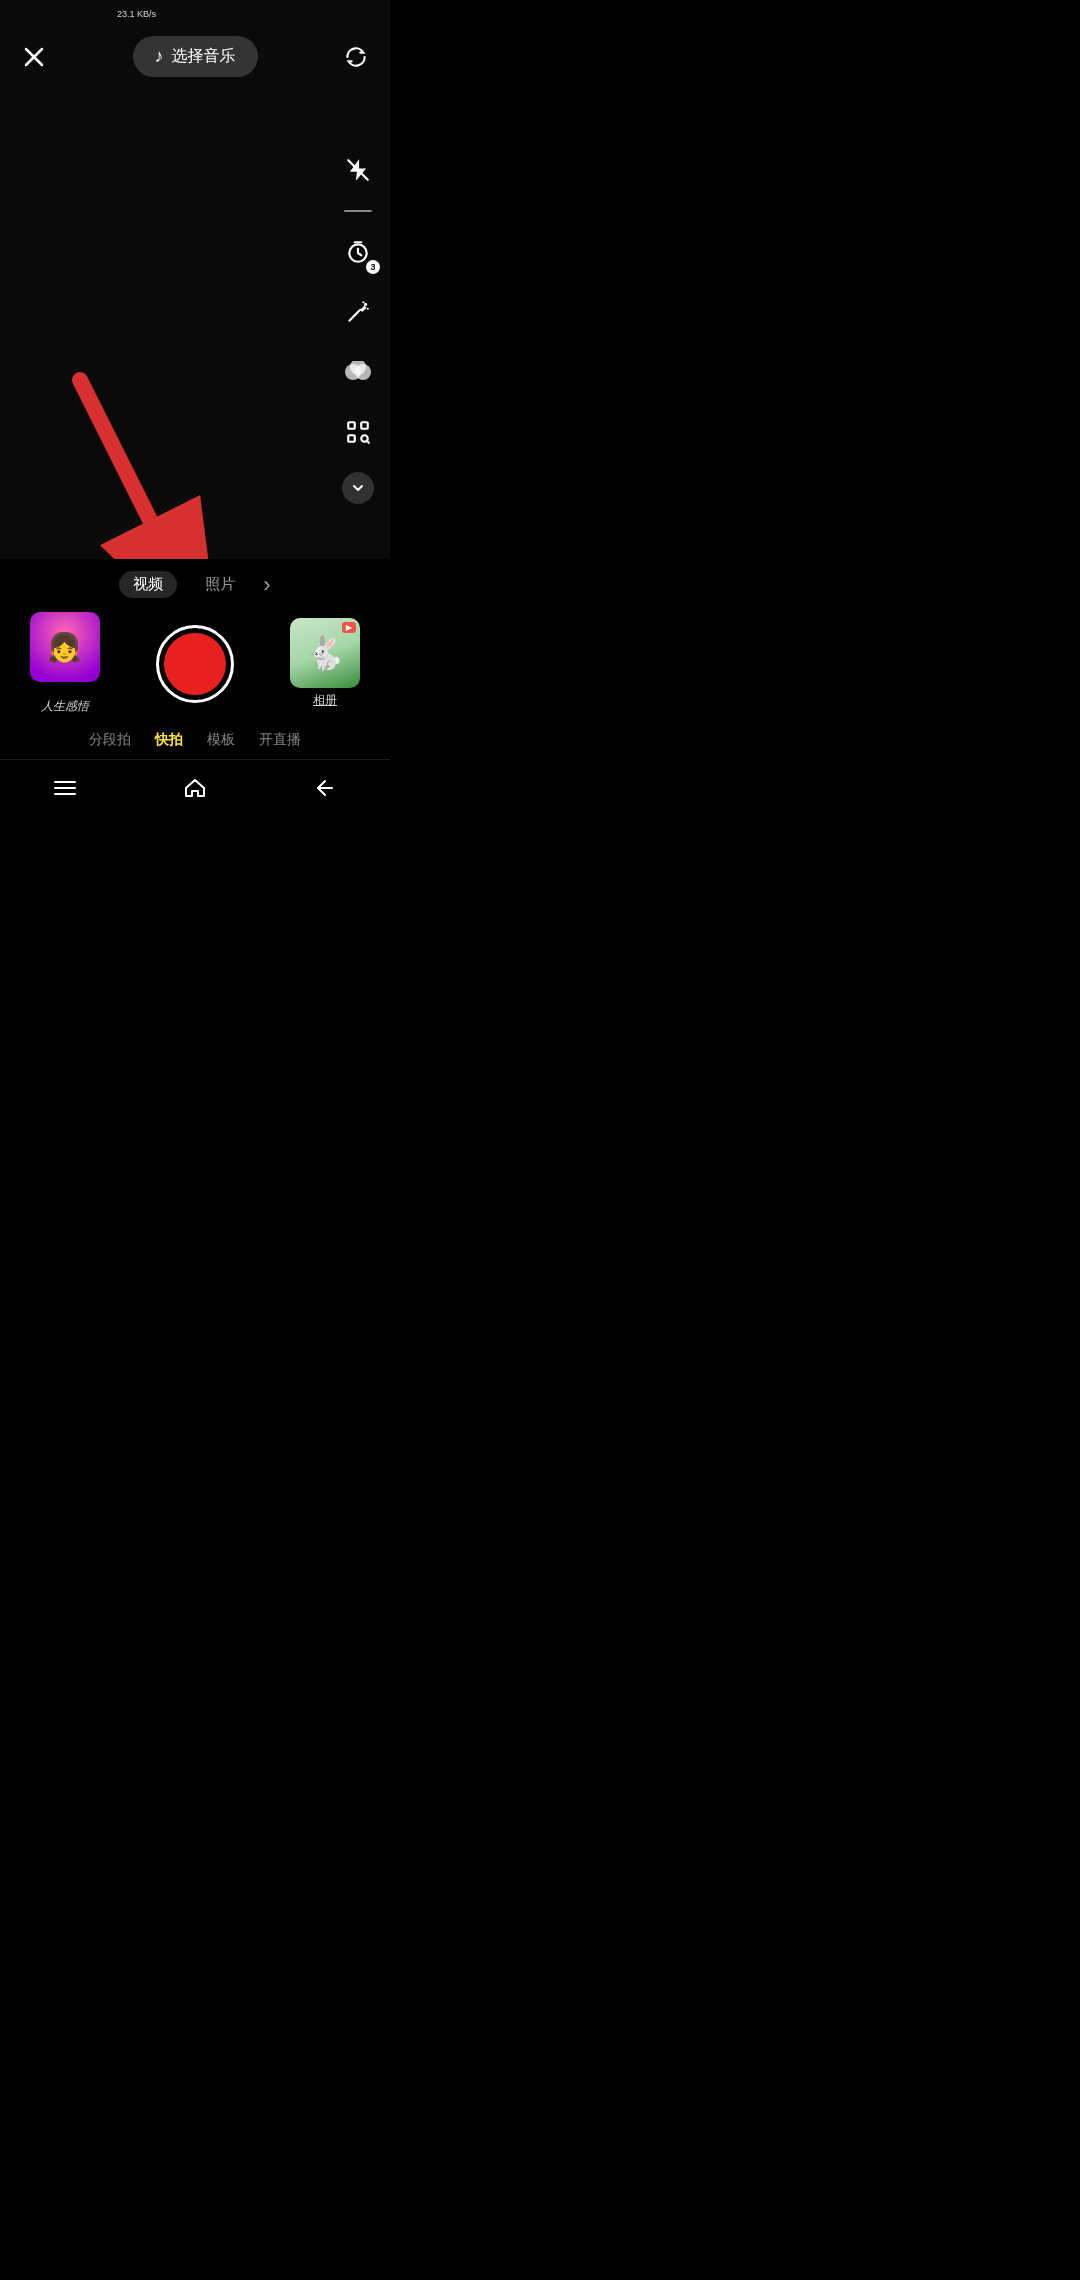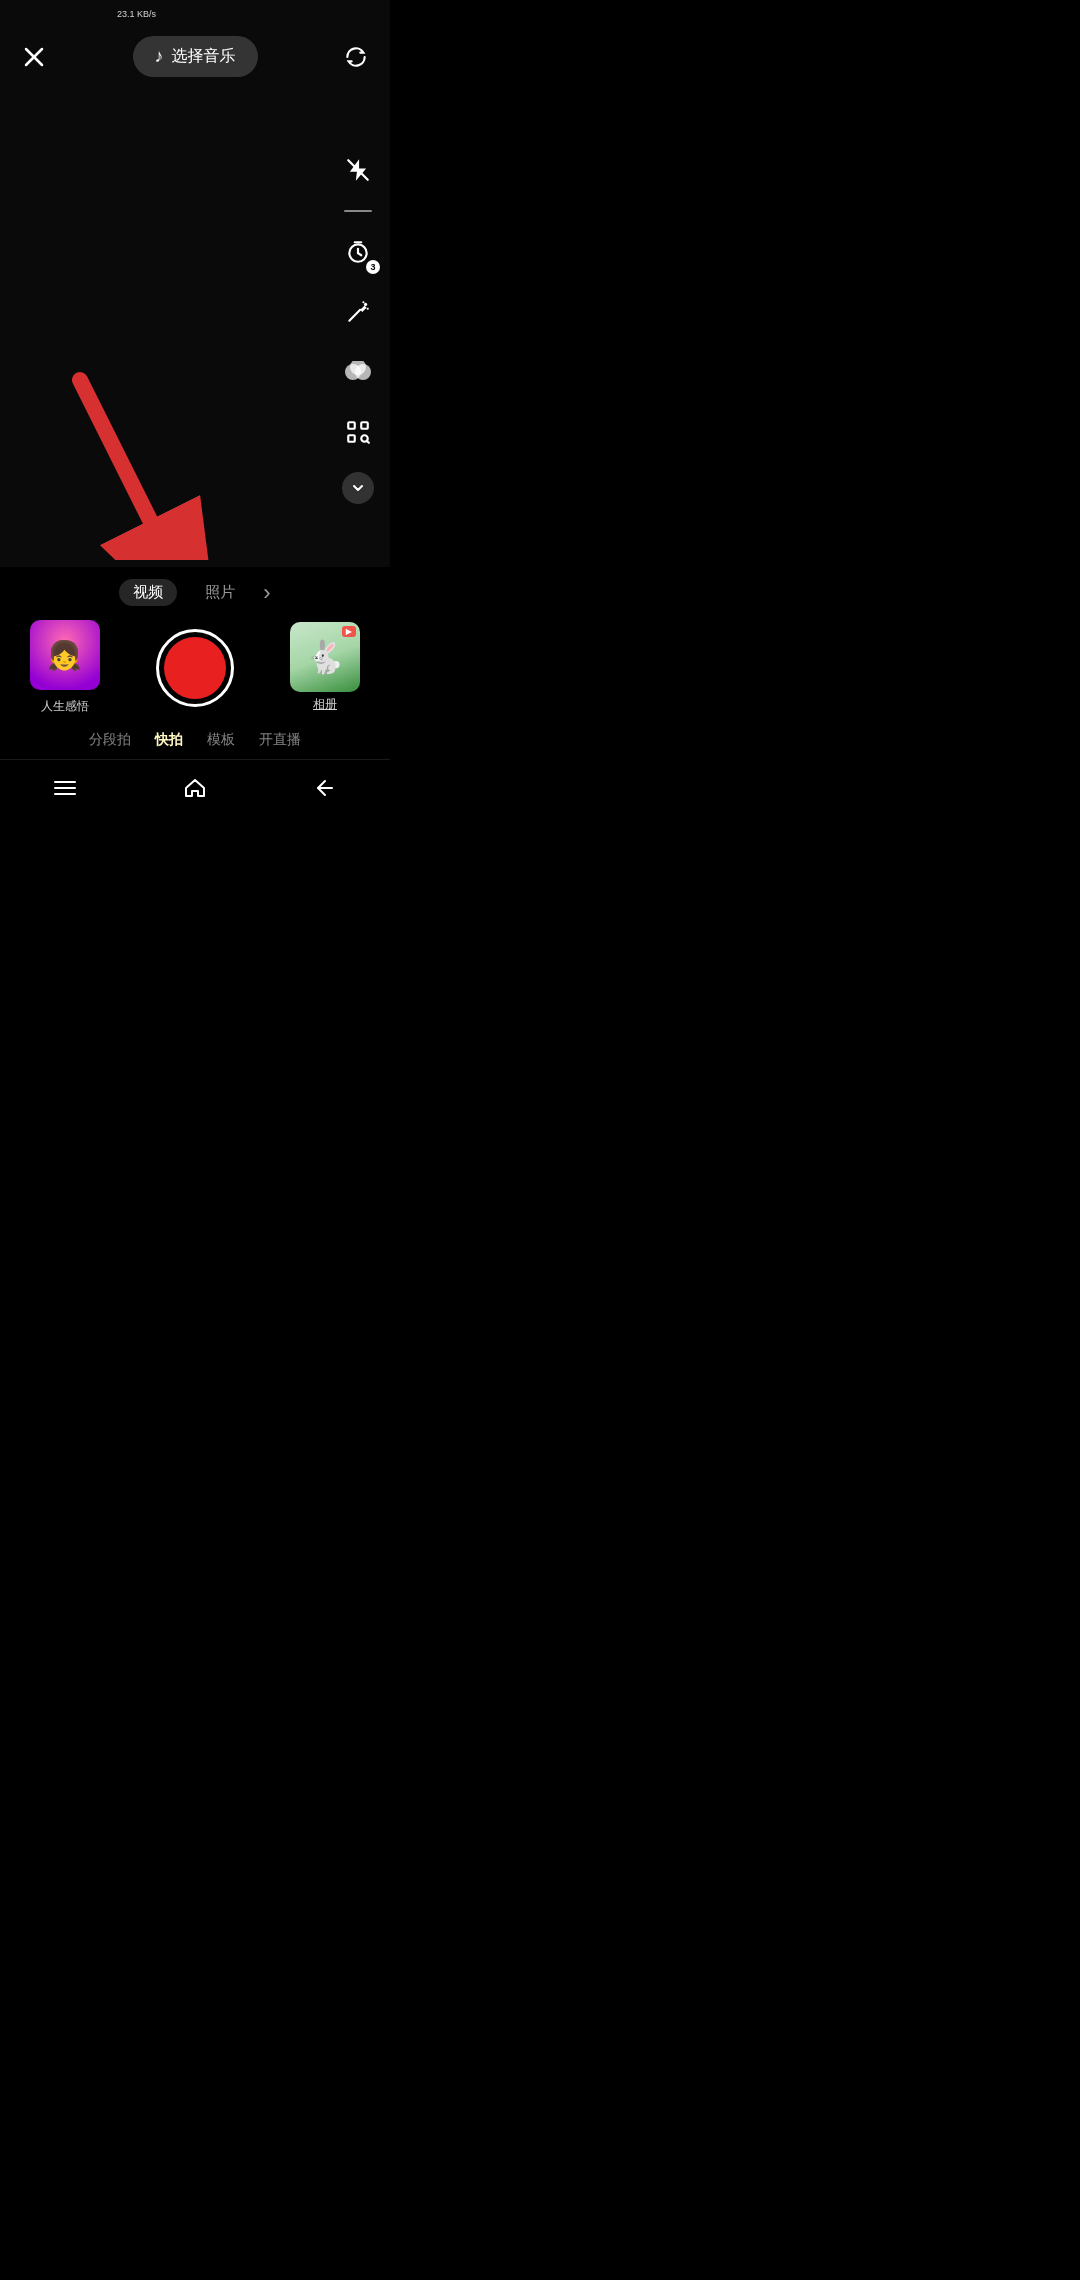--- a/index.html
+++ b/index.html
@@ -224,21 +224,22 @@
       background: #1a0a1a;
       display: flex;
       align-items: center;
       justify-content: center;
     }
 
     .gallery-label {
       color: rgba(255,255,255,0.8);
       font-size: 12px;
       text-align: center;
-      margin-top: 8px;
+      margin-top: 16px;
+      font-style: italic;
     }
 
     .gallery-container {
       display: flex;
       flex-direction: column;
       align-items: center;
     }
 
     .record-btn-outer {
       width: 78px;
@@ -301,21 +302,21 @@
       text-align: center;
     }
 
     .sub-mode {
       color: rgba(255,255,255,0.5);
       font-size: 14px;
       cursor: pointer;
     }
 
     .sub-mode.active {
-      color: #fef9c3;
+      color: #fde047;
       font-weight: bold;
     }
 
     
     .nav-bar {
       display: flex;
       justify-content: space-around;
       align-items: center;
       padding: 10px 0 14px;
       border-top: 1px solid rgba(255,255,255,0.1);

